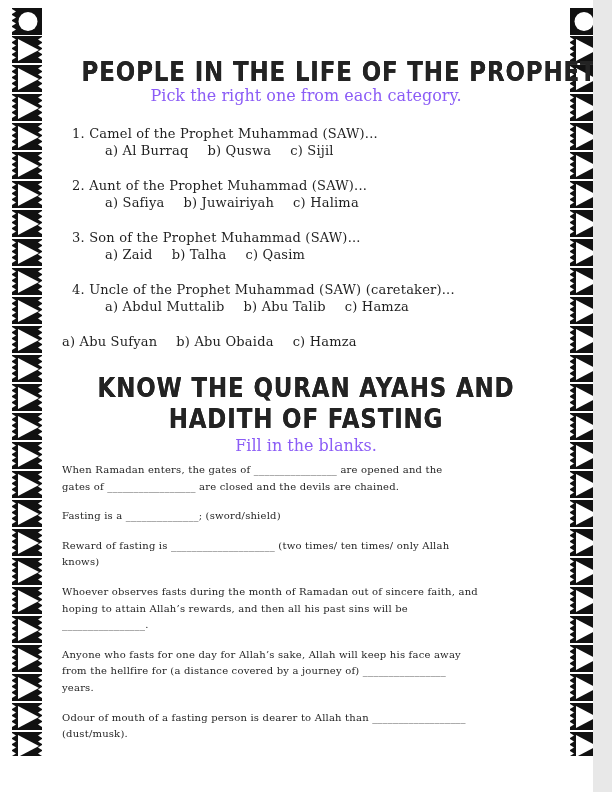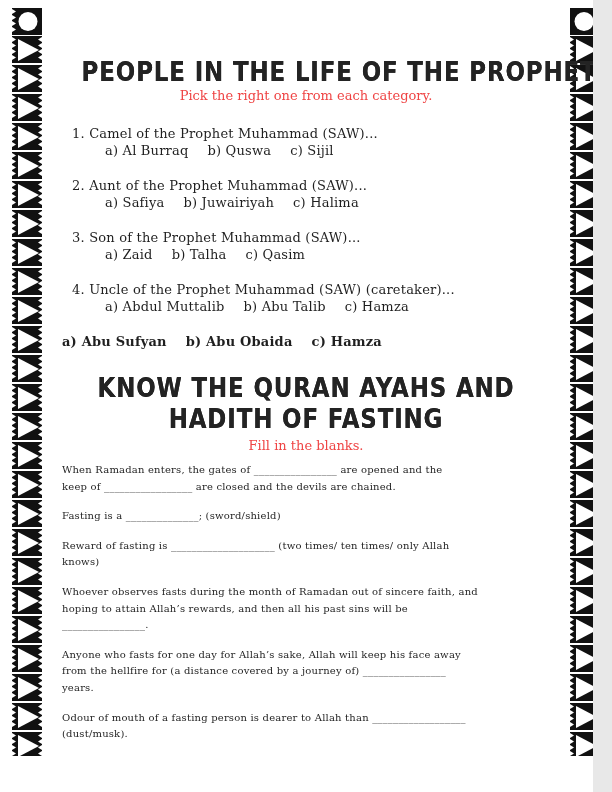--- a/index.html
+++ b/index.html
@@ -26,31 +26,31 @@
     font-size:27px;line-height:31px;letter-spacing:1px;
     transform:scaleX(0.85);transform-origin:50% 50%;
     text-shadow:0 0 0.6px #232323;
     white-space:nowrap;
   }
   .title-1{top:56px;}
   .title-2{top:372px;}
 
   .center-caption{
     position:absolute;left:42px;width:528px;text-align:center;
-    font-size:13px;line-height:16px;color:#ef4444;
+    font-size:16px;line-height:16px;color:#8b5cf6;
   }
   .caption-1{top:88px;}
   .caption-2{top:438px;}
 
   
   .questions{position:absolute;top:125px;left:72px;right:62px;}
   .question{margin-bottom:18px;}
   .q-line{font-size:13px;line-height:17px;letter-spacing:0.2px;white-space:nowrap;}
   .q-opts{display:flex;gap:19px;padding-left:33px;font-size:13px;line-height:17px;letter-spacing:0.2px;white-space:nowrap;}
-  .q-opts.flush{padding-left:0;margin-left:-10px;font-weight:bold;}
+  .q-opts.flush{padding-left:0;margin-left:-10px;}
 
   
   .paragraphs{position:absolute;top:462px;left:62px;right:60px;}
   .para{margin-bottom:13px;}
   .p-line{font-size:10px;line-height:16.6px;letter-spacing:0.2px;white-space:nowrap;}
 </style>
 </head>
 <body>
 
 <div class="page">
@@ -156,21 +156,21 @@
 
   <div class="display-title title-2">
     <div>KNOW THE QURAN AYAHS AND</div>
     <div>HADITH OF FASTING</div>
   </div>
   <div class="center-caption caption-2">Fill in the blanks.</div>
 
   <div class="paragraphs">
     <div class="para">
       <div class="p-line">When Ramadan enters, the gates of ________________ are opened and the</div>
-      <div class="p-line">keep of _________________ are closed and the devils are chained.</div>
+      <div class="p-line">gates of _________________ are closed and the devils are chained.</div>
     </div>
     <div class="para">
       <div class="p-line">Fasting is a ______________; (sword/shield)</div>
     </div>
     <div class="para">
       <div class="p-line">Reward of fasting is ____________________ (two times/ ten times/ only Allah</div>
       <div class="p-line">knows)</div>
     </div>
     <div class="para">
       <div class="p-line">Whoever observes fasts during the month of Ramadan out of sincere faith, and</div>

